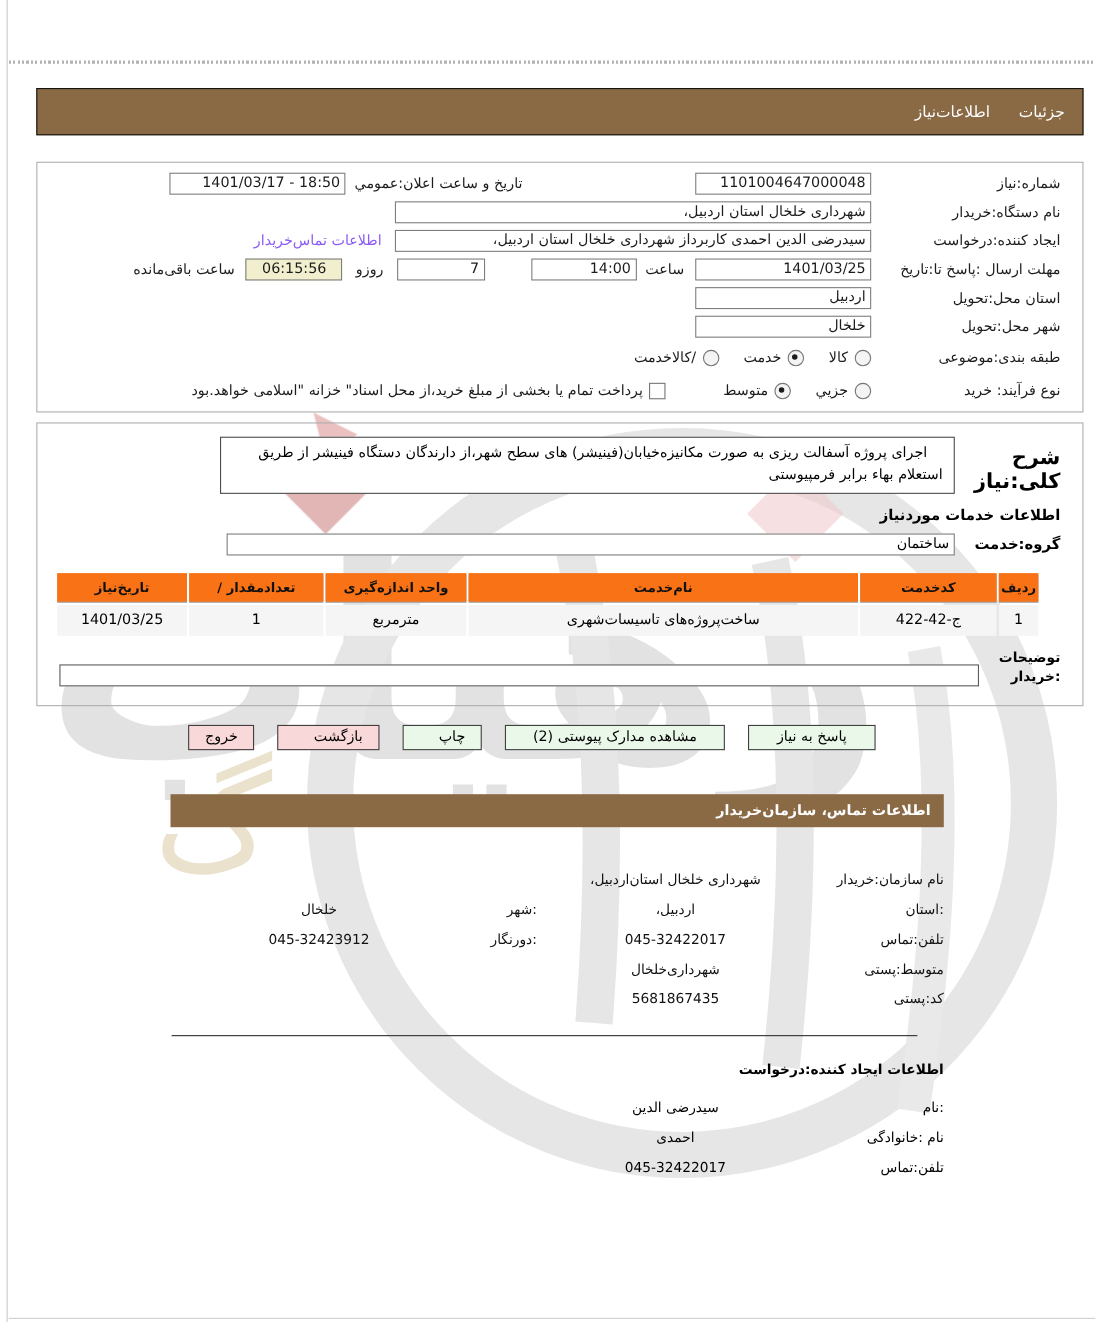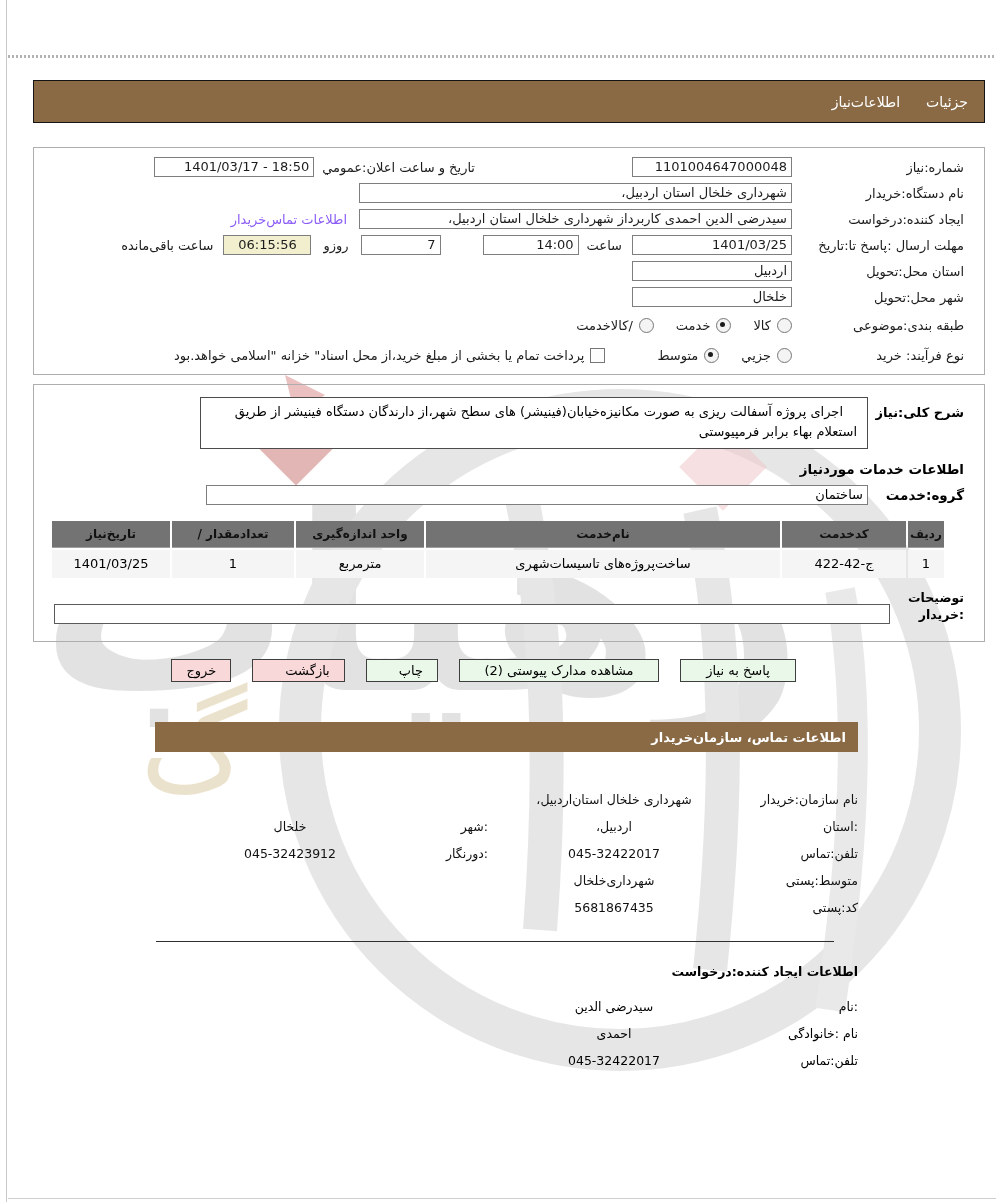--- a/index.html
+++ b/index.html
@@ -34,31 +34,31 @@
   .gap42{margin-right:42px;} .gap12{margin-right:12px;} .gap30{margin-right:30px;}
   .radio{width:13px;height:13px;border:1px solid #767676;border-radius:50%;
          background:#f4f4f4;display:inline-block;position:relative;flex:none;}
   .radio.checked::after{content:"";position:absolute;left:3px;top:3px;width:5px;height:5px;
          border-radius:50%;background:#1b1b1b;}
   .check{width:13px;height:13px;border:1px solid #767676;background:#fdfdfd;
          display:inline-block;flex:none;}
   .optlabel{margin-right:6px;margin-left:22px;}
 
   .descrow{display:flex;align-items:flex-start;}
-  .dlabel{width:96px;flex:none;font-weight:bold;font-size:13px;padding-top:8px;}
+  .dlabel{width:96px;flex:none;font-weight:bold;font-size:19px;padding-top:8px;}
   .descbox{width:668px;box-sizing:border-box;min-height:52px;border:1px solid #4c4c4c;
            background:#fff;padding:4px 10px;font-size:13px;line-height:1.5;text-indent:14px;}
   .svcheading{font-weight:bold;font-size:13.5px;margin:12px 0 8px;}
   .grouprow{display:flex;align-items:center;}
   .glabel{width:96px;flex:none;font-weight:bold;font-size:13.5px;}
   .w660{width:662px;}
 
   .tbl{direction:rtl;margin:16px 20px 0 0;width:892px;display:grid;
        grid-template-columns:36px 124px 354px 128px 122px 118px;gap:3px 2px;}
-  .th{background:#737373;font-weight:bold;font-size:12px;text-align:center;height:26px;
+  .th{background:#f97316;font-weight:bold;font-size:12px;text-align:center;height:26px;
       line-height:26px;color:#111;box-shadow:0 1px 0 #9f9f9f;}
   .td{background:#f5f5f5;font-size:13px;text-align:center;height:28px;line-height:28px;}
 
   .remarks{display:flex;align-items:flex-end;margin-top:12px;}
   .rlabel{width:74px;flex:none;font-weight:bold;font-size:12.5px;line-height:1.35;}
   .rinput{flex:1;height:20px;box-sizing:border-box;border:1px solid #5a5a5a;background:#fff;}
 
   .btnrow{display:flex;margin:17px 200px 0 0;gap:21px;}
   .btn{height:23px;box-sizing:border-box;border:1px solid #3f3f3f;font-size:13px;
        font-family:"DejaVu Sans",sans-serif;display:flex;align-items:center;justify-content:center;

